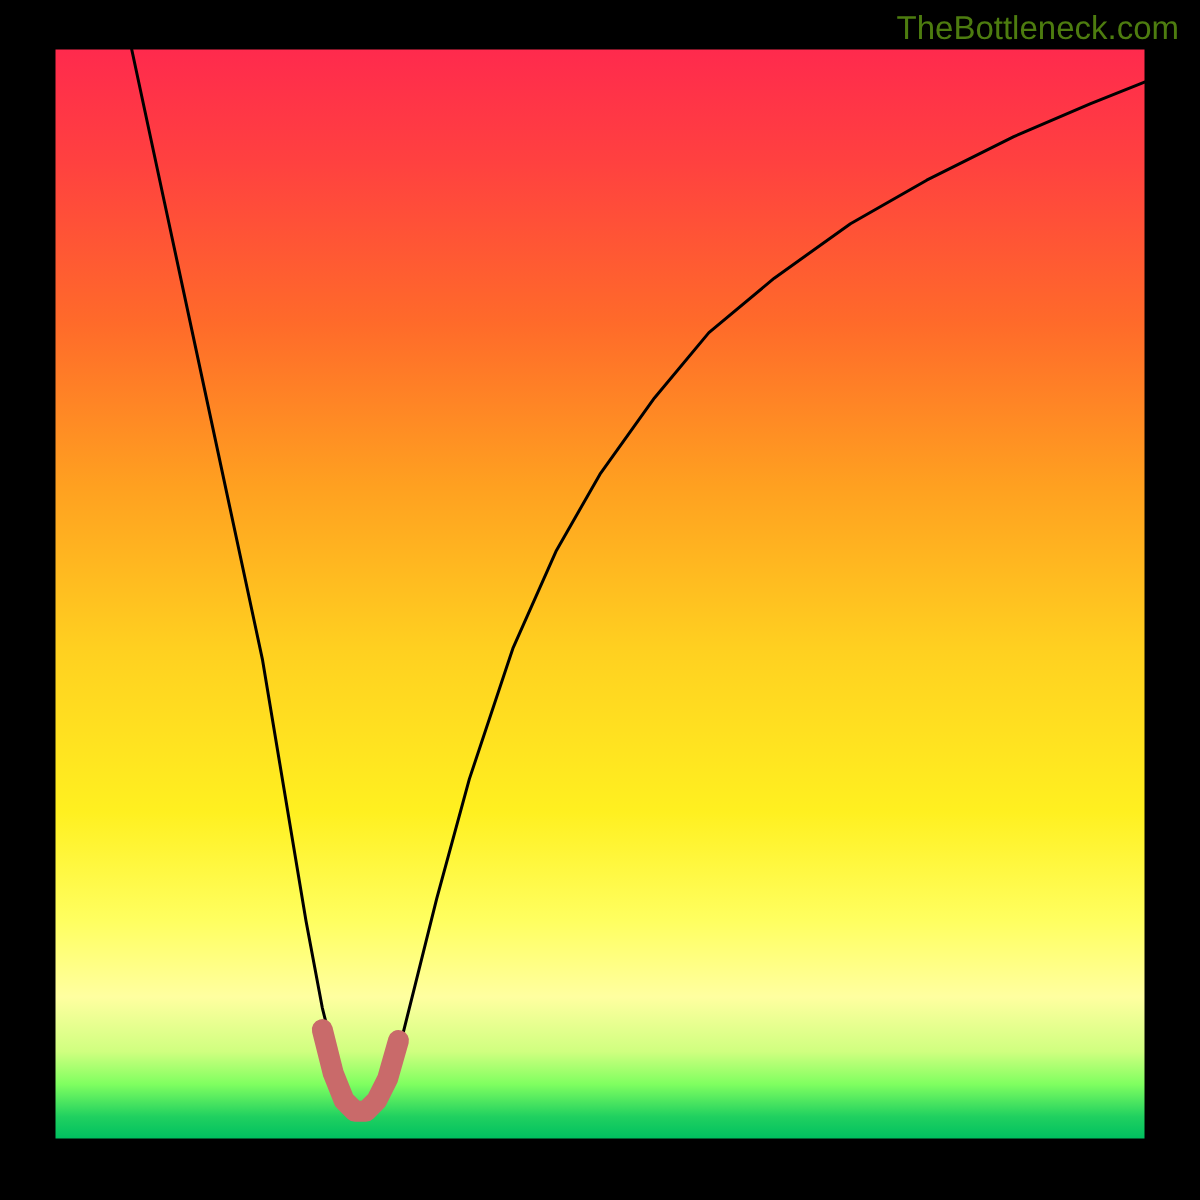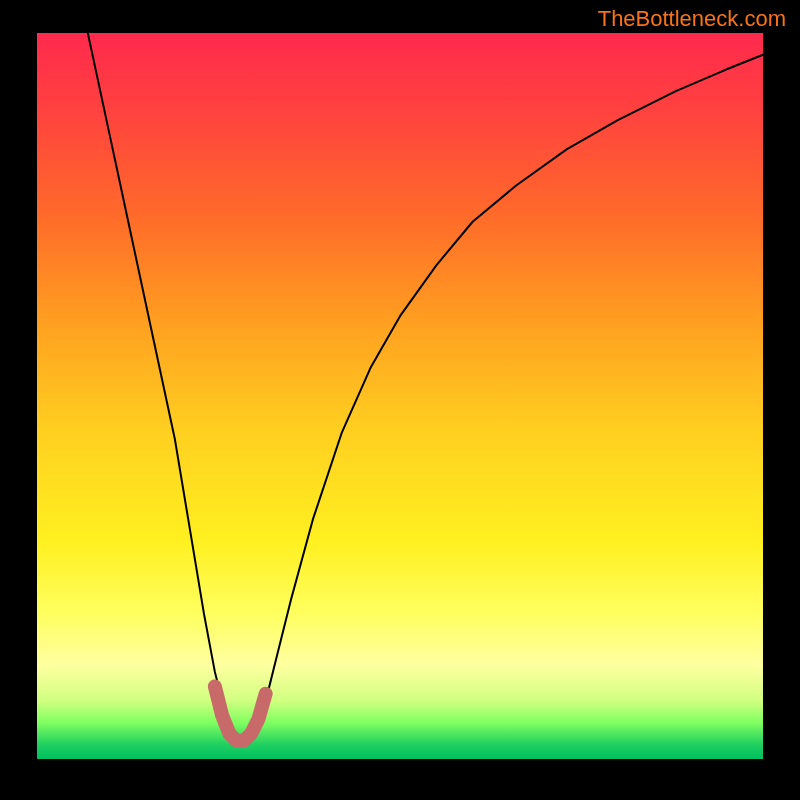--- a/index.html
+++ b/index.html
@@ -9,21 +9,21 @@
     background: #000;
     position: relative;
     overflow: hidden;
   }
   .watermark {
     position: absolute;
     top: 6px;
     right: 14px;
     font-family: Arial, Helvetica, sans-serif;
     font-size: 22px;
-    color: #f97316;
+    color: #4d7c0f;
     z-index: 10;
   }
   .plot-area {
     position: absolute;
     left: 37px;
     top: 33px;
     width: 726px;
     height: 726px;
     background: linear-gradient(to bottom,
       #ff2a4d 0%,

